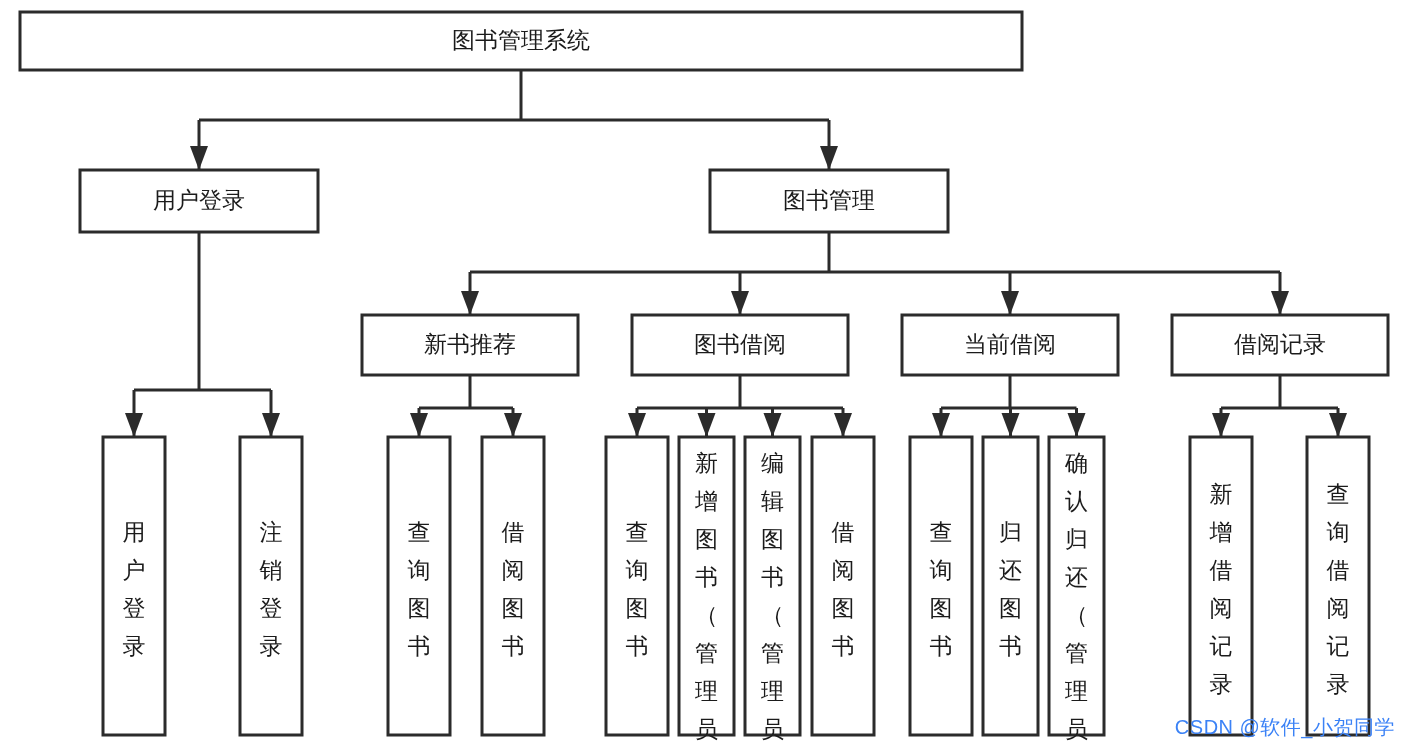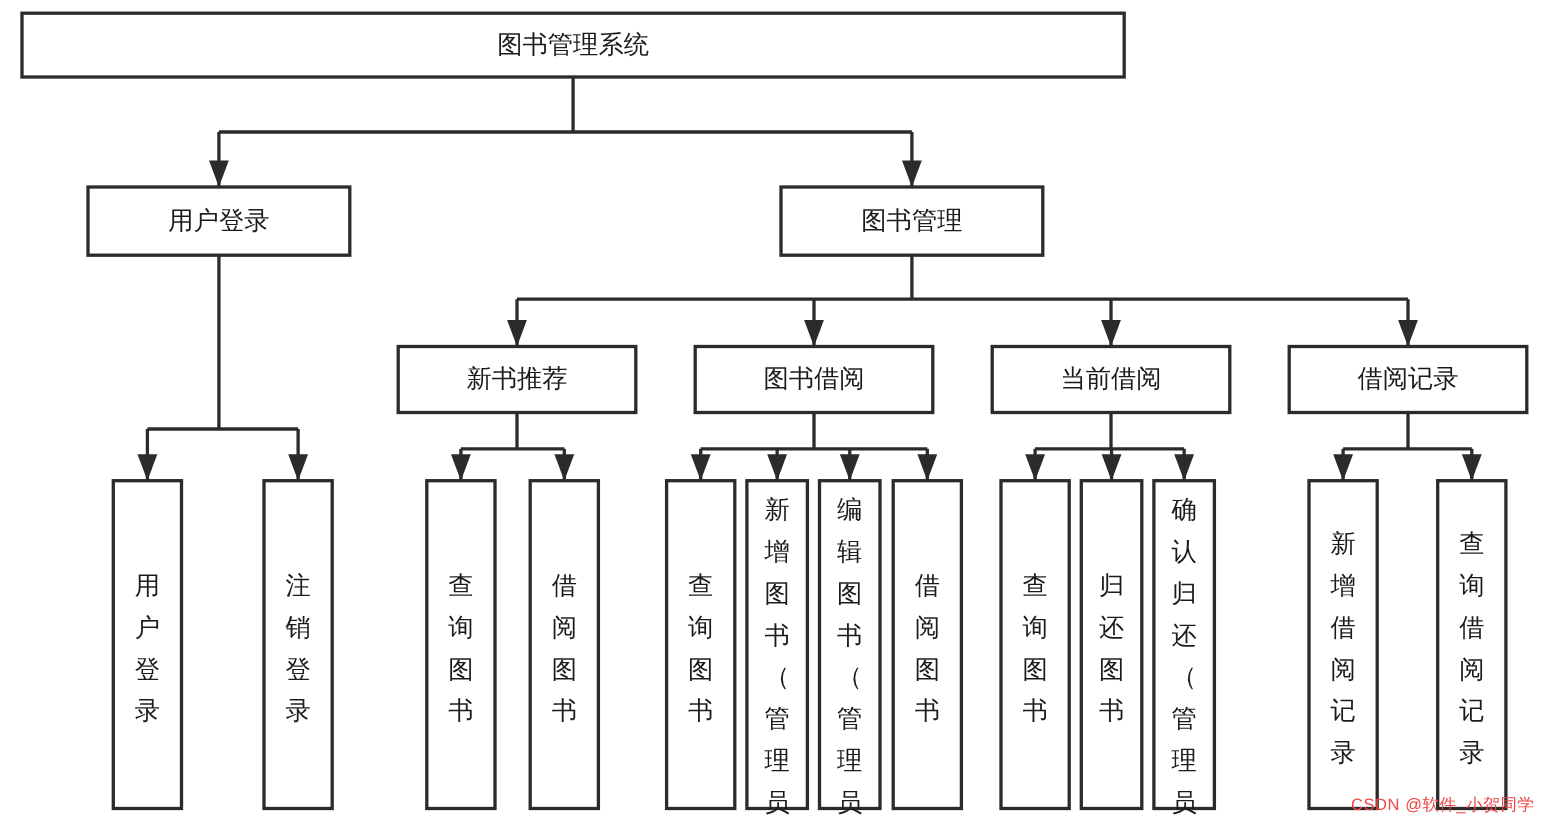--- a/index.html
+++ b/index.html
@@ -52,22 +52,22 @@
     font-family: "Liberation Sans", "DejaVu Sans", sans-serif;
     font-size: 23px;
     fill: #1b1b1b;
     text-anchor: middle;
   }
   .watermark {
     position: absolute;
     right: 10px;
     bottom: 6px;
     font-family: "Liberation Sans", "DejaVu Sans", sans-serif;
-    font-size: 15px;
-    color: #ef4444;
+    font-size: 20px;
+    color: #3b82f6;
     letter-spacing: 0.5px;
     white-space: nowrap;
     pointer-events: none;
   }
 </style>
 </head>
 <body>
 
 <div id="diagram-root">
   <svg class="diagram" viewBox="0 0 1405 747" xmlns="http://www.w3.org/2000/svg">

